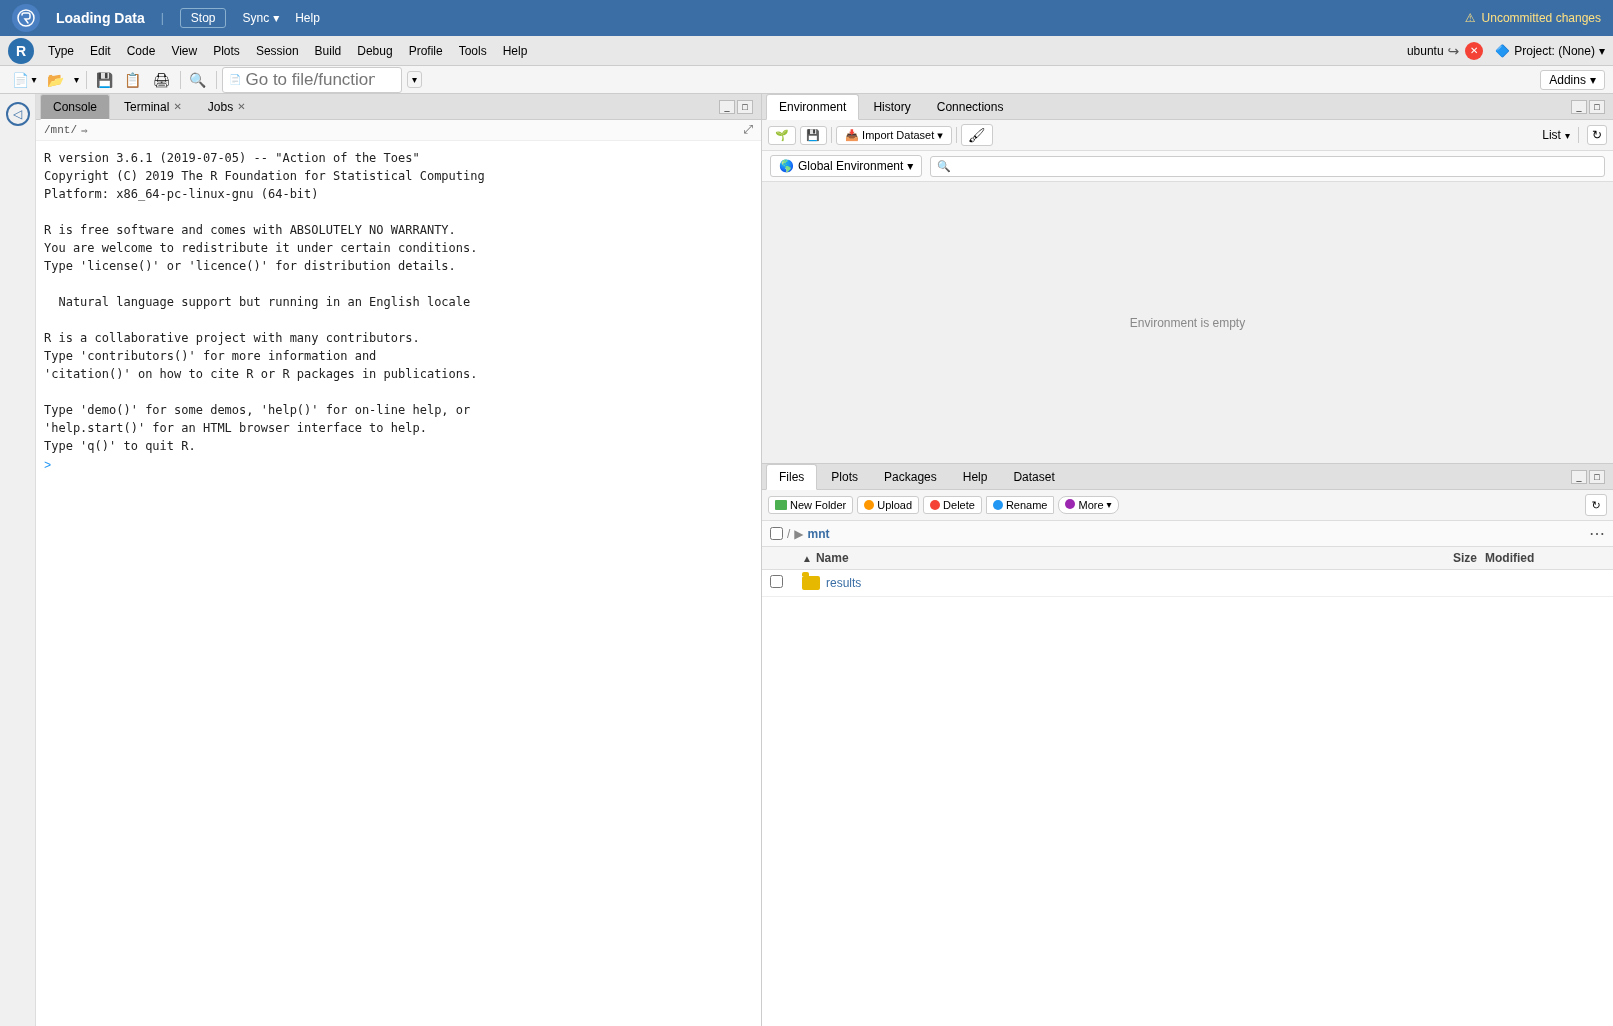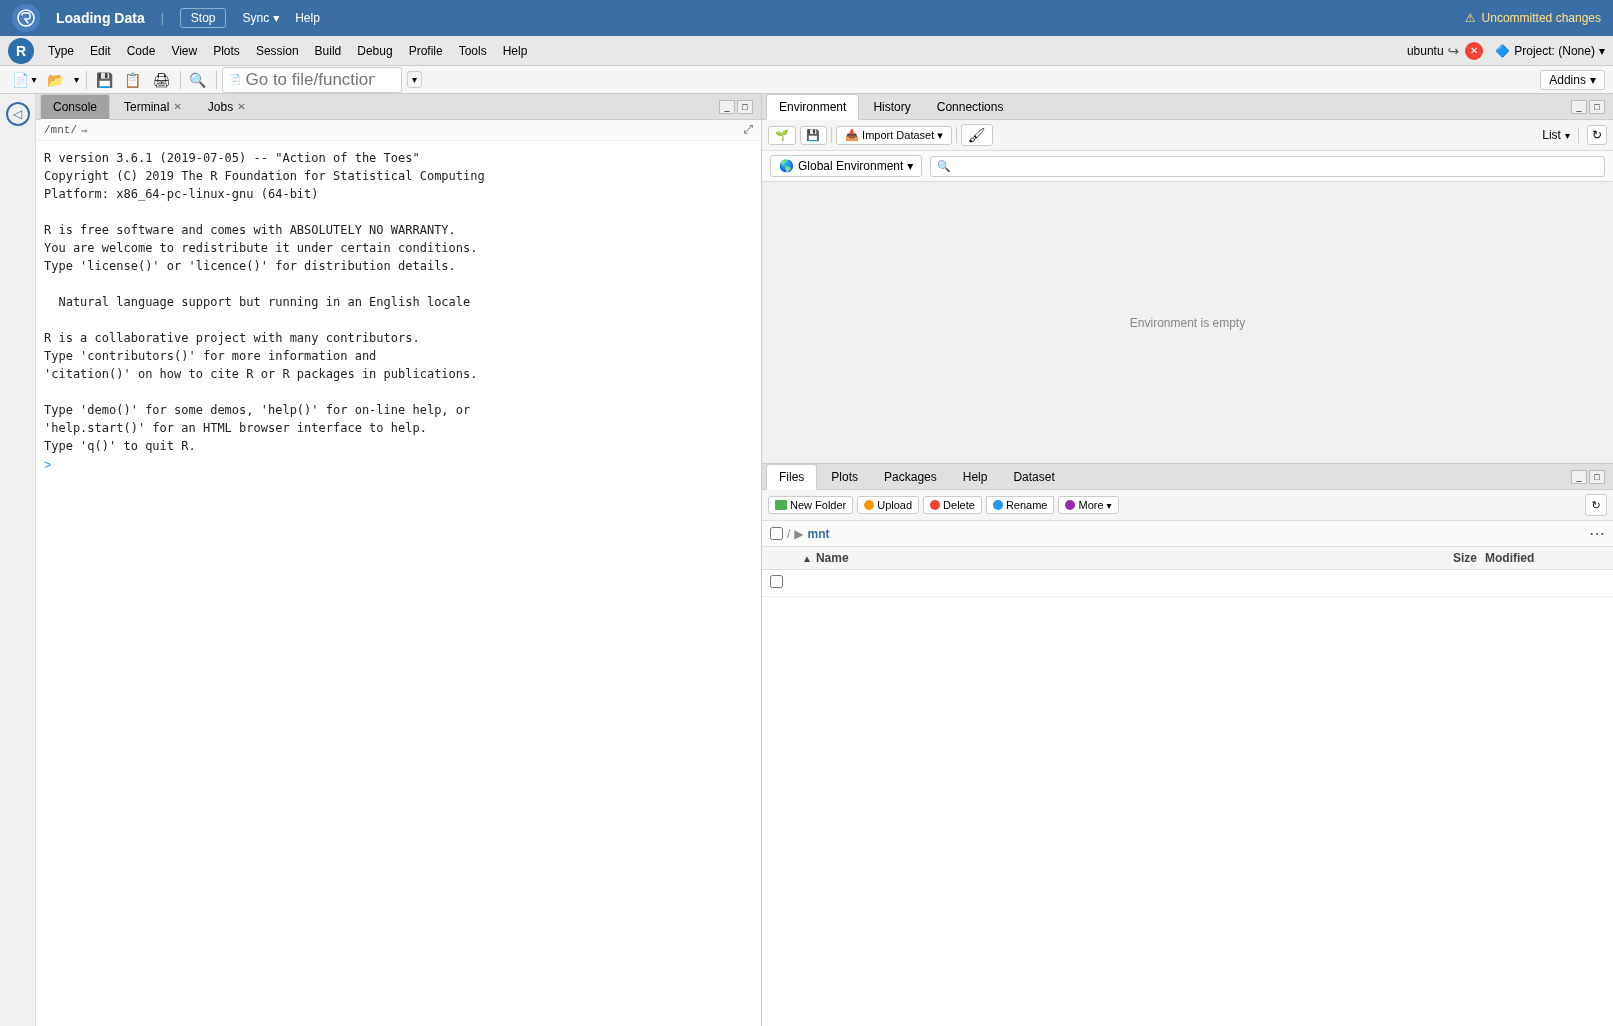--- a/index.html
+++ b/index.html
@@ -259,21 +259,21 @@
           <span>Upload</span>
         </button>
         <button style="display:flex;align-items:center;gap:3px;padding:2px 6px;background:white;border:1px solid #ccc;border-radius:3px;cursor:pointer;font-size:11px;white-space:nowrap;">
           <span style="width:10px;height:10px;background:#f44336;border-radius:50%;display:inline-block;"></span>
           <span>Delete</span>
         </button>
         <button style="display:flex;align-items:center;gap:3px;padding:2px 6px;background:white;border:1px solid #ccc;border-radius:1px;cursor:pointer;font-size:11px;white-space:nowrap;">
           <span style="width:10px;height:10px;background:#2196f3;border-radius:50%;display:inline-block;"></span>
           <span>Rename</span>
         </button>
-        <button style="display:flex;align-items:center;gap:3px;padding:2px 6px;background:white;border:1px solid #ccc;border-radius:3px;cursor:pointer;font-size:11px;white-space:nowrap;">
+        <button style="display:flex;align-items:flex-start;gap:3px;padding:2px 6px;background:white;border:1px solid #ccc;border-radius:8px;cursor:pointer;font-size:11px;white-space:nowrap;">
           <span style="width:10px;height:10px;background:#9c27b0;border-radius:50%;display:inline-block;"></span>
           <span>More</span>
           <span style="font-size:10px;">▾</span>
         </button>
         <div style="flex:1;"></div>
         <button style="width:22px;height:22px;border:1px solid #ccc;background:white;border-radius:3px;cursor:pointer;display:flex;align-items:center;justify-content:center;font-size:11px;">↻</button>
       </div>
 
       <div style="display:flex;align-items:center;padding:3px 8px;background:#fafafa;border-bottom:1px solid #ddd;font-size:12px;gap:4px;">
         <input type="checkbox" style="width: 13px; height: 13px; cursor: pointer;">
@@ -295,20 +295,26 @@
         </div>
         <div style="width:120px;cursor:pointer;">
           <span>Modified</span>
         </div>
       </div>
 
       <div style="flex:1;overflow-y:auto;background:white;">
         <div style="display:flex;align-items:center;padding:5px 8px;border-bottom:1px solid #eee;font-size:12px;gap:8px;cursor:pointer;">
           <div style="width:24px;">
             <input type="checkbox" style="width: 13px; height: 13px; cursor: pointer;">
+          </div>
+          <div style="flex:1;display:flex;align-items:center;gap:6px;">
+            <div style="width:18px;height:14px;background:#e6b800;border-radius:2px;position:relative;display:flex;align-items:center;justify-content:center;">
+              <div style="position:absolute;top:-4px;left:0;width:7px;height:4px;background:#e6b800;border-radius:2px 2px 0 0;"></div>
+            </div>
+            <span style="color:#3a6ea5;cursor:pointer;">results</span>
           </div>
           <div style="width:80px;text-align:right;color:#666;">
             <span></span>
           </div>
           <div style="width:120px;color:#666;">
             <span></span>
           </div>
         </div>
       </div>
     </div>

